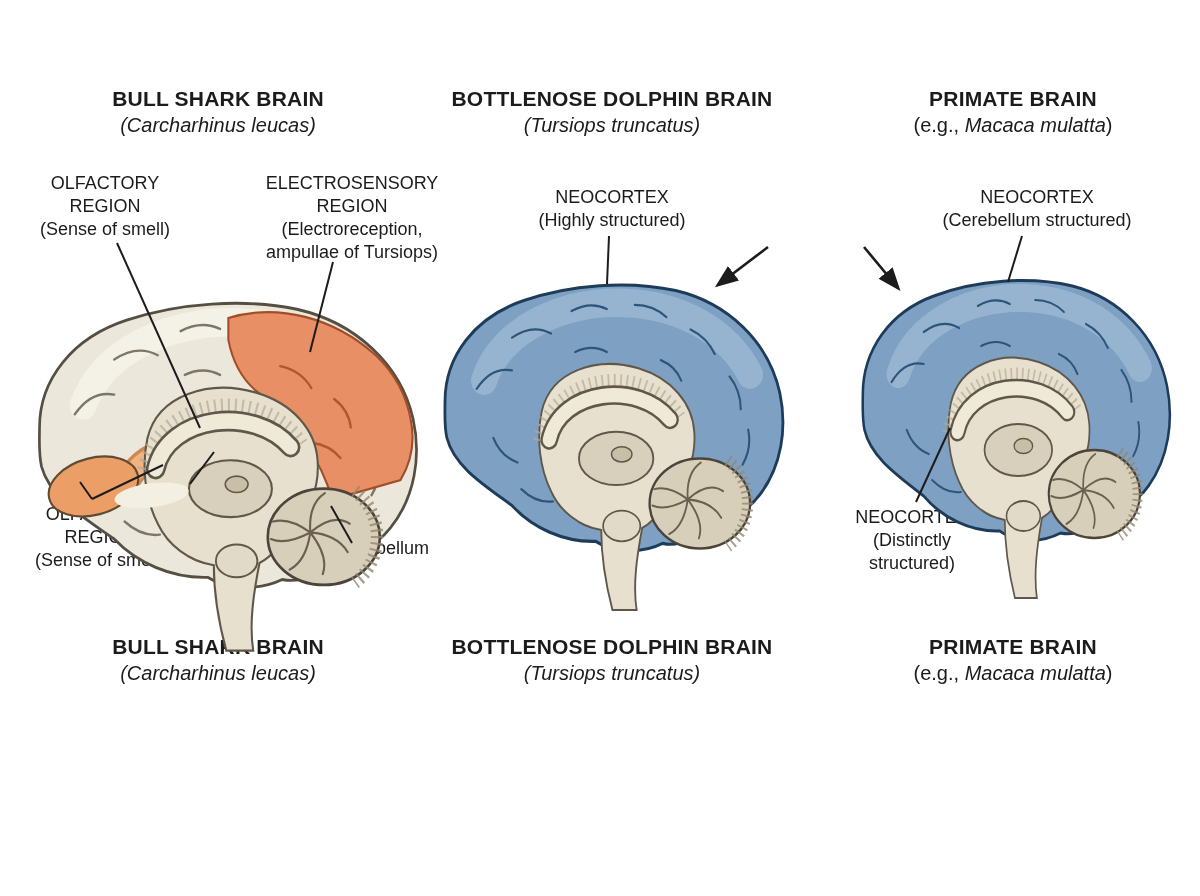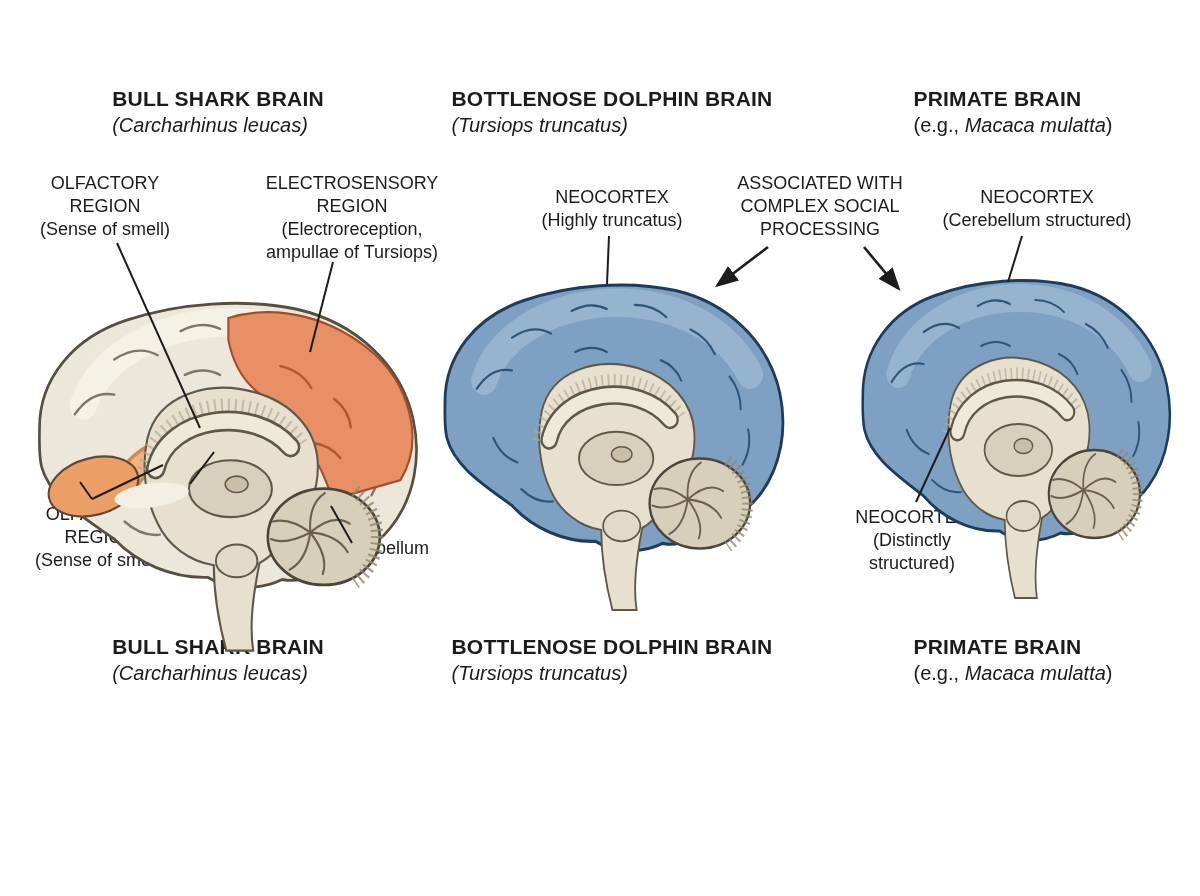--- a/index.html
+++ b/index.html
@@ -1,18 +1,18 @@
 <!DOCTYPE html>
 <html><head>
 <meta charset="utf-8">
 <style>
   html,body{margin:0;padding:0;background:#fff;}
   #canvas{position:relative;width:1200px;height:896px;background:#fff;overflow:hidden;
           font-family:"Liberation Sans", sans-serif;color:#1b1b1b;}
-  .title{position:absolute;transform:translateX(-50%);white-space:nowrap;}
+  .title{position:absolute;transform:translateX(-50%);text-align:center;white-space:nowrap;}
   .t-main{font-size:21px;font-weight:700;line-height:26px;letter-spacing:.2px;}
   .t-sub{font-size:20px;line-height:26px;}
   .label{position:absolute;transform:translateX(-50%);text-align:center;font-size:18px;line-height:23px;white-space:nowrap;}
   .overlay{position:absolute;left:0;top:0;pointer-events:none;}
   svg.brain{position:absolute;}
 </style>
 </head>
 <body>
 
 <div id="canvas">
@@ -72,26 +72,21 @@
     <div>(Sense of smell)</div>
   </div>
   <div class="label" style="left:352px;top:172px">
     <div>ELECTROSENSORY</div>
     <div>REGION</div>
     <div>(Electroreception,</div>
     <div>ampullae of Tursiops)</div>
   </div>
   <div class="label" style="left:612px;top:186px">
     <div>NEOCORTEX</div>
-    <div>(Highly truncatus)</div>
-  </div>
-  <div class="label" style="left:820px;top:172px">
-    <div>ASSOCIATED WITH</div>
-    <div>COMPLEX SOCIAL</div>
-    <div>PROCESSING</div>
+    <div>(Highly structured)</div>
   </div>
   <div class="label" style="left:1037px;top:186px">
     <div>NEOCORTEX</div>
     <div>(Cerebellum structured)</div>
   </div>
   <div class="label" style="left:100px;top:503px">
     <div>OLFACTORY</div>
     <div>REGION</div>
     <div>(Sense of smell)</div>
   </div>

